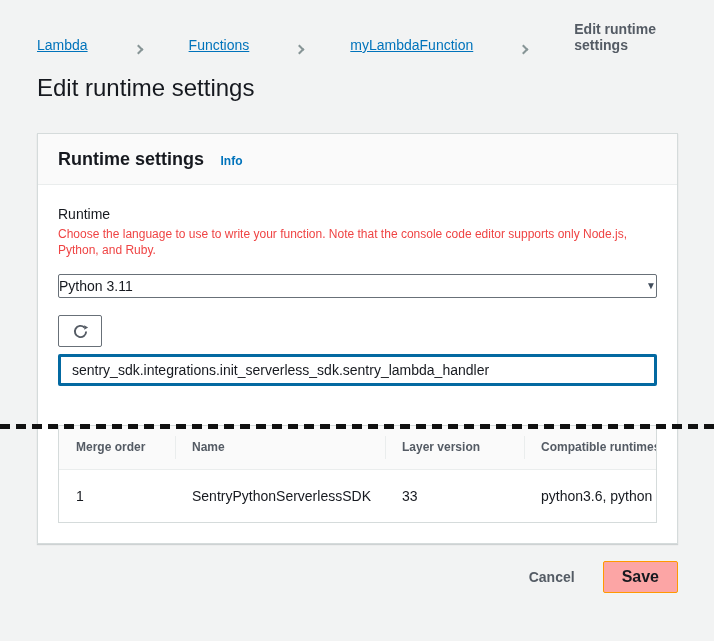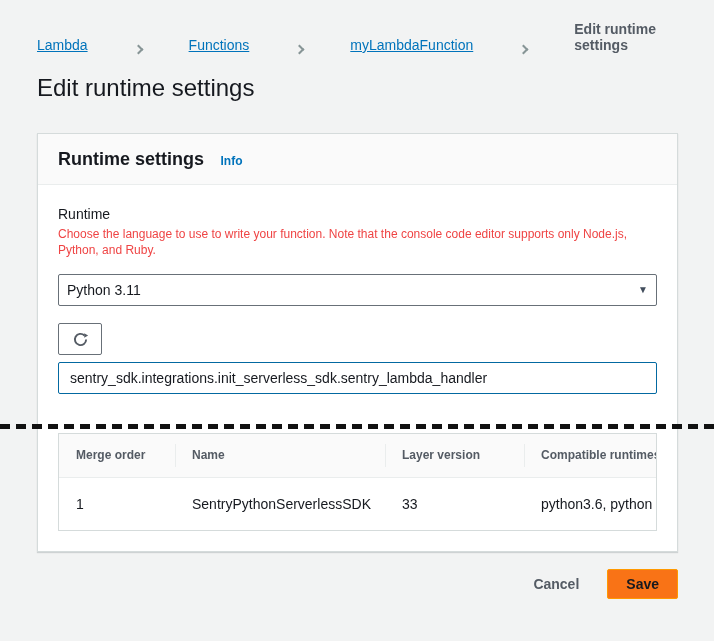--- a/index.html
+++ b/index.html
@@ -29,38 +29,38 @@
            box-shadow: 0 1px 1px 0 rgba(0,28,36,0.15); }
   .panel-header { background: #fafafa; border-bottom: 1px solid #eaeded; padding: 14px 20px; }
   .panel-title { font-size: 18px; line-height: 22px; font-weight: 700; display: inline; }
   .info-link { color: #0073bb; font-size: 12px; font-weight: 700; margin-left: 12px; cursor: pointer; }
   .panel-body { padding: 20px; }
 
   .field-label { font-size: 14px; line-height: 18px; color: #16191f; }
   .field-desc { font-size: 12px; line-height: 16px; color: #ef4444; margin-top: 3px; }
 
   .select {
-    margin-top: 16px; width: 100%; height: 32px;
+    margin-top: 16px; width: 100%; height: 24px;
     border: 1px solid #687078; border-radius: 2px; background: #fff;
     display: flex; align-items: center; justify-content: space-between;
-    padding: 0 8px; font-size: 14px; cursor: pointer;
+    padding: 0 0; font-size: 14px; cursor: pointer;
   }
   .caret { color: #414d5c; font-size: 10px; line-height: 1; }
 
   .refresh-btn {
     margin-top: 17px; width: 44px; height: 32px;
     border: 1px solid #687078; border-radius: 2px; background: #fff;
     display: flex; align-items: center; justify-content: center; cursor: pointer;
   }
 
   .handler-row { margin-top: 19px; font-size: 14px; line-height: 18px; }
   .handler-row .info-link { margin-left: 8px; }
   .text-input {
     margin-top: 7px; width: 100%; height: 32px;
-    border: 1px solid #0369a1; border-radius: 2px;
+    border: 3px solid #0369a1; border-radius: 2px;
     padding: 0 11px; font-size: 14px; color: #16191f;
     font-family: "Liberation Sans", sans-serif; background: #fff;
   }
 
   
   .dashed-cut {
     position: absolute; left: 0; top: 424px; width: 714px; height: 5px;
     background: repeating-linear-gradient(90deg, #111 0 10px, transparent 10px 16px);
     z-index: 5;
   }
@@ -88,22 +88,22 @@
   
   .footer-actions {
     margin: 17px 36px 0 37px;
     display: flex; justify-content: flex-end; align-items: center;
   }
   .cancel-btn {
     background: none; border: none; font-family: "Liberation Sans", sans-serif;
     font-size: 14px; font-weight: 700; color: #545b64; cursor: pointer; padding: 6px 0;
   }
   .save-btn {
-    margin-left: 28px; background: #f97316; border: 1px solid #ff9900; border-radius: 2px;
-    font-family: "Liberation Sans", sans-serif; font-size: 14px; font-weight: 700;
+    margin-left: 28px; background: #fca5a5; border: 1px solid #ff9900; border-radius: 2px;
+    font-family: "Liberation Sans", sans-serif; font-size: 16px; font-weight: 700;
     color: #16191f; padding: 6px 18px; cursor: pointer;
   }
 </style>
 </head>
 <body>
 
 <div id="app">
   <div class="page">
 
     <nav class="breadcrumb">

